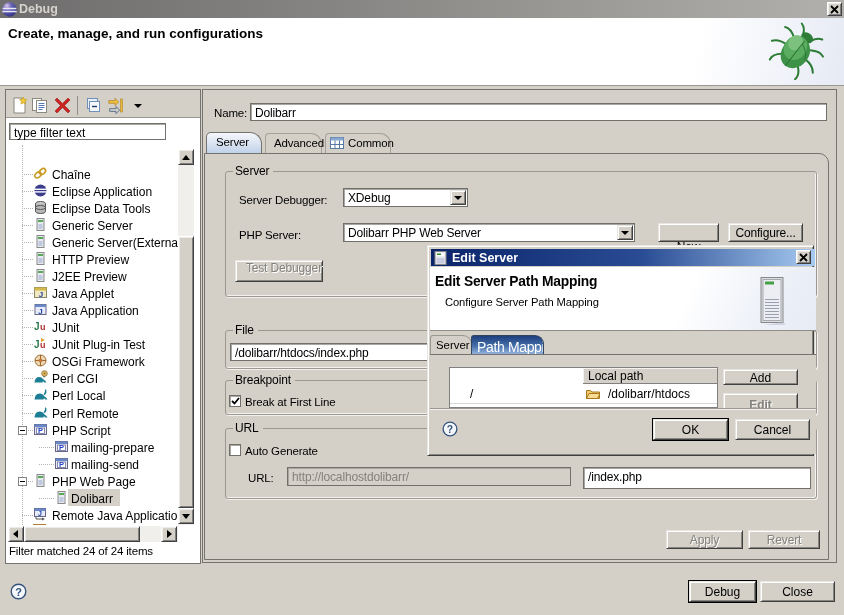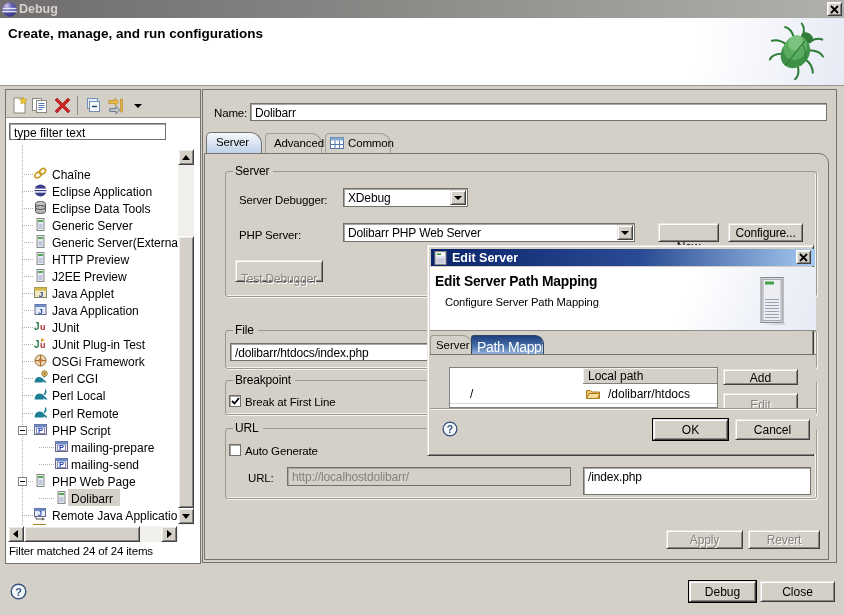--- a/index.html
+++ b/index.html
@@ -366,21 +366,21 @@
   <div class="abs" style="left:36px;top:104px;">Server Debugger:</div>
   <div class="abs tinput" style="left:140px;top:98px;width:125px;height:19px;">XDebug</div>
   <div class="abs btn" style="left:247px;top:100px;width:16px;height:15px;"></div>
   <div class="abs arrow" style="left:251px;top:106px;border-left:4px solid transparent;border-right:4px solid transparent;border-top:4px solid #000;"></div>
   <div class="abs" style="left:36px;top:139px;">PHP Server:</div>
   <div class="abs tinput" style="left:140px;top:133px;width:292px;height:19px;">Dolibarr PHP Web Server</div>
   <div class="abs btn" style="left:414px;top:135px;width:16px;height:15px;"></div>
   <div class="abs arrow" style="left:418px;top:141px;border-left:4px solid transparent;border-right:4px solid transparent;border-top:4px solid #000;"></div>
   <div class="abs btn" style="left:455px;top:133px;width:61px;height:19px;padding-top:16px;">New</div>
   <div class="abs btn" style="left:525px;top:133px;width:75px;height:19px;padding-top:2px;">Configure...</div>
-  <div class="abs btn dis" style="left:32px;top:170px;width:88px;height:22px;padding-top:11px;">Test Debugger</div>
+  <div class="abs btn dis" style="left:32px;top:170px;width:88px;height:22px;padding-top:0;text-align:right;">Test Debugger</div>
 
   <div class="abs group" style="left:22px;top:240px;width:592px;height:39px;">
       <span class="glabel">File</span>
     </div>
   <div class="abs tinput" style="left:27px;top:253px;width:582px;height:18px;">/dolibarr/htdocs/index.php</div>
 
   <div class="abs group" style="left:22px;top:290px;width:592px;height:35px;">
       <span class="glabel">Breakpoint</span>
     </div>
   <div class="abs" style="left:26px;top:305px;width:12px;height:12px;background:#fff;border:1px solid #72706b;box-shadow:inset 1px 1px 0 #a9a7a1;"></div>
@@ -389,21 +389,21 @@
     </svg>
   <div class="abs" style="left:42px;top:306px;">Break at First Line</div>
 
   <div class="abs group" style="left:22px;top:338px;width:592px;height:71px;">
       <span class="glabel">URL</span>
     </div>
   <div class="abs" style="left:26px;top:354px;width:12px;height:12px;background:#fff;border:1px solid #72706b;box-shadow:inset 1px 1px 0 #a9a7a1;"></div>
   <div class="abs" style="left:42px;top:355px;">Auto Generate</div>
   <div class="abs" style="left:45px;top:382px;">URL:</div>
   <div class="abs dinput" style="left:84px;top:377px;width:284px;height:19px;">http://localhostdolibarr/</div>
-  <div class="abs tinput" style="left:380px;top:377px;width:228px;height:28px;">/index.php</div>
+  <div class="abs tinput" style="left:380px;top:377px;width:228px;height:22px;">/index.php</div>
 
   <div class="abs btn dis" style="left:463px;top:440px;width:77px;height:19px;padding-top:2px;">Apply</div>
   <div class="abs btn dis" style="left:545px;top:440px;width:72px;height:19px;padding-top:2px;">Revert</div>
 </div>
 
 <svg class="abs" style="left:10px;top:583px" width="17" height="17" viewBox="0 0 17 17">
   <circle cx="8.5" cy="8.5" r="7.3" fill="#f4f8fc" stroke="#35527c" stroke-width="1.4"></circle>
   <text x="8.5" y="12.5" font-size="11" font-weight="bold" fill="#35527c" text-anchor="middle" font-family="Liberation Sans">?</text>
 </svg>
 <div class="abs" style="left:688px;top:580px;width:69px;height:23px;border:1px solid #000;background:#d4d0c8;"></div>
@@ -444,21 +444,21 @@
     <div style="position:absolute;left:133px;top:0;width:136px;height:16px;background:#d4d0c8;border-bottom:1px solid #808080;box-shadow:inset 1px 1px 0 #f4f2ef;padding:1px 0 0 5px;">Local path</div>
     <div style="position:absolute;left:20px;top:19px;">/</div>
     <svg style="position:absolute;left:136px;top:20px" width="14" height="11" viewBox="0 0 14 11">
       <path d="M0.5 2.5 h4 l1.5 1.5 h7.5 v6.5 h-13 z" fill="#f0c86e" stroke="#a87818"></path>
       <path d="M0.5 10.5 l2.5-5 h11 l-2.5 5 z" fill="#f8dc96" stroke="#a87818"></path>
     </svg>
     <div style="position:absolute;left:158px;top:19px;">/dolibarr/htdocs</div>
     <div style="position:absolute;left:0px;top:35px;width:269px;border-top:1px solid #d8d8d8;"></div>
   </div>
   <div class="abs btn" style="left:295px;top:123px;width:75px;height:16px;padding-top:1px;">Add</div>
-  <div class="abs btn dis" style="left:295px;top:147px;width:75px;height:22px;padding-top:4px;">Edit</div>
+  <div class="abs btn dis" style="left:295px;top:147px;width:75px;height:22px;padding-top:4px;font-weight:bold;">Edit</div>
 
   <div class="abs" style="left:2px;top:162px;width:386px;height:46px;background:#d4d0c8;border-top:1px solid #9a9890;box-shadow:inset 0 1px 0 #f4f2ef;"></div>
   <svg class="abs" style="left:14px;top:175px" width="16" height="16" viewBox="0 0 17 17">
     <circle cx="8.5" cy="8.5" r="7.3" fill="#f4f8fc" stroke="#35527c" stroke-width="1.4"></circle>
     <text x="8.5" y="12.5" font-size="11" font-weight="bold" fill="#35527c" text-anchor="middle" font-family="Liberation Sans">?</text>
   </svg>
   <div class="abs" style="left:224px;top:172px;width:77px;height:23px;border:1px solid #000;"></div>
   <div class="abs btn" style="left:225px;top:173px;width:75px;height:21px;padding-top:3px;">OK</div>
   <div class="abs btn" style="left:307px;top:173px;width:75px;height:21px;padding-top:3px;">Cancel</div>
 </div>

